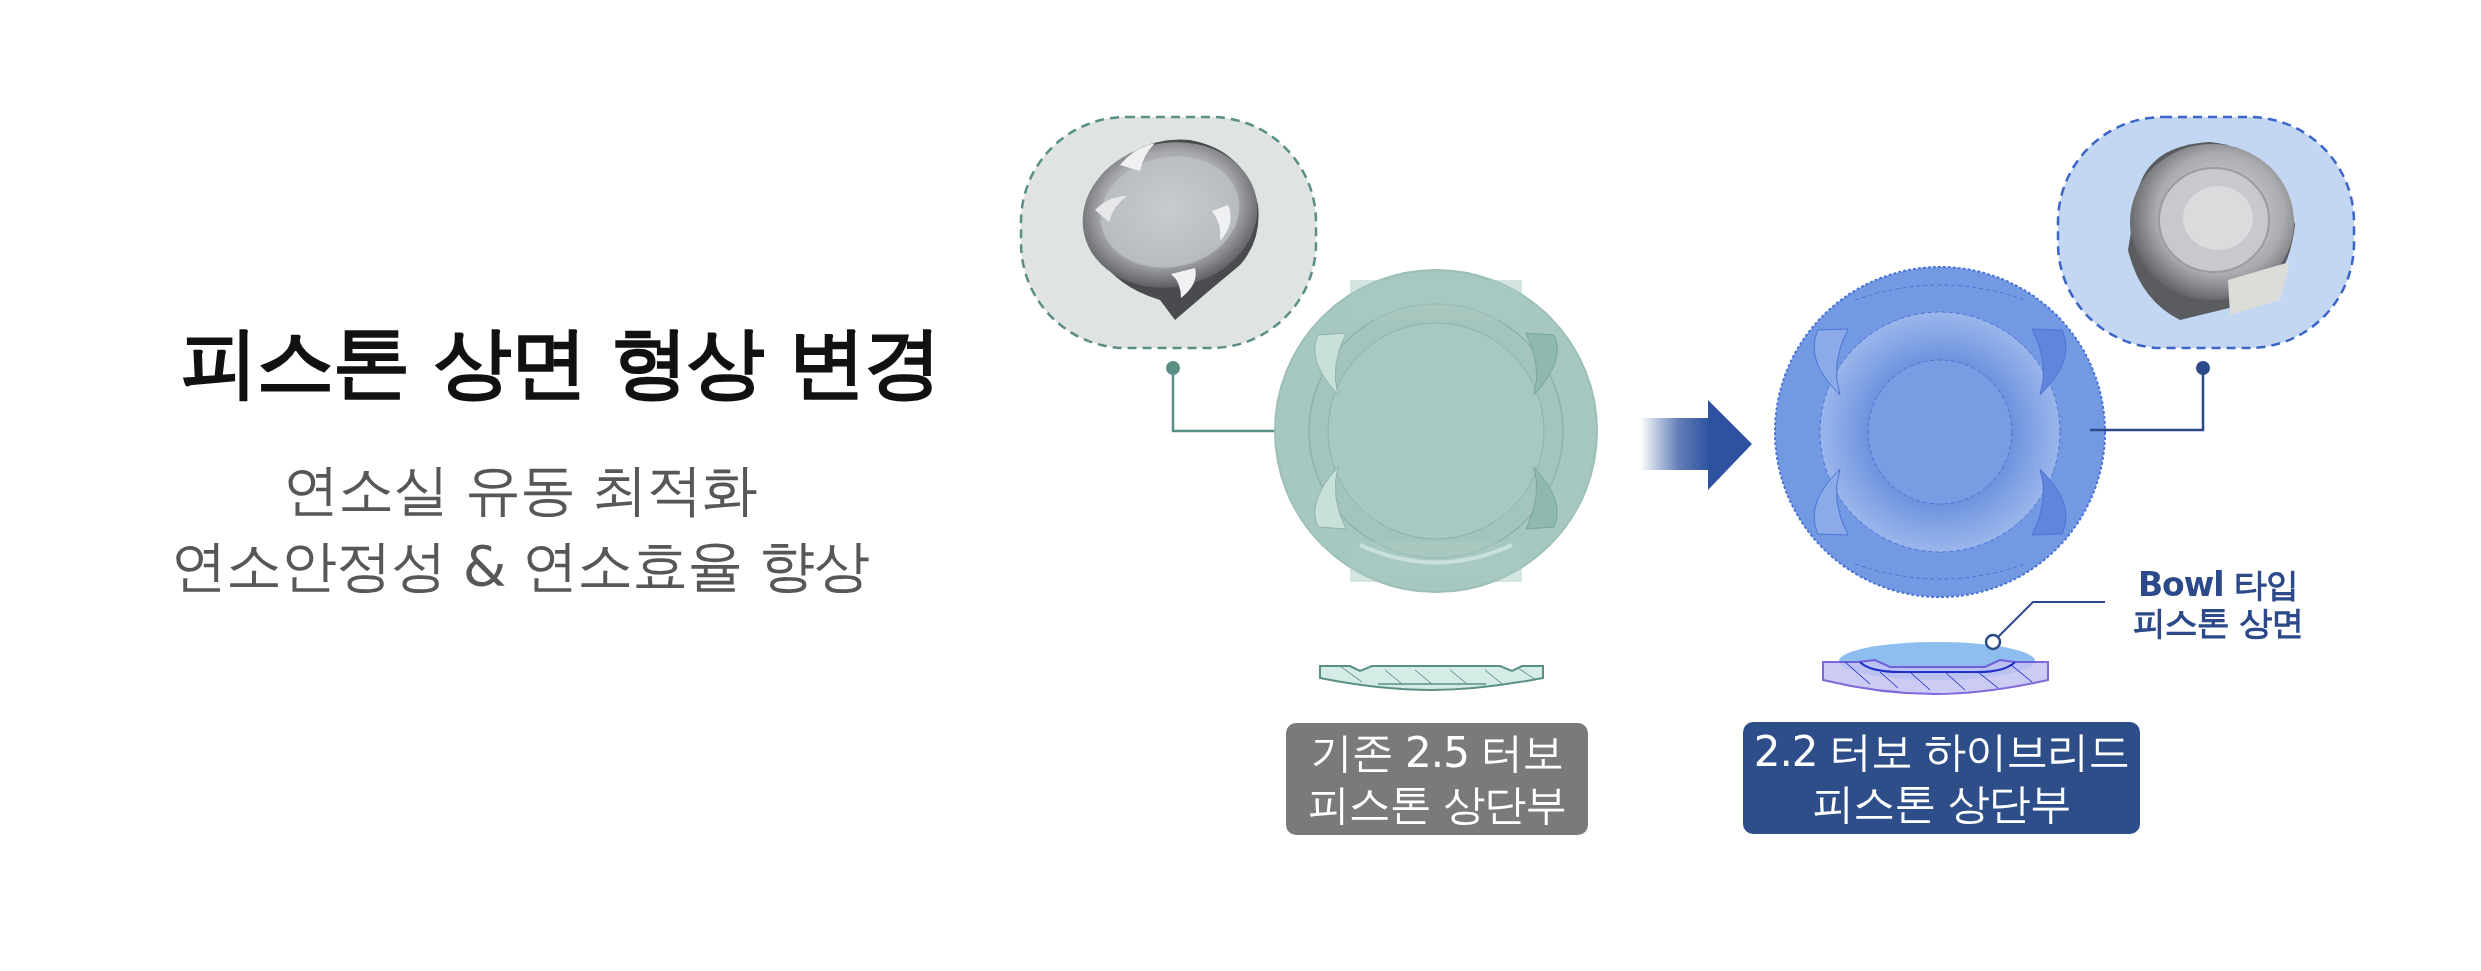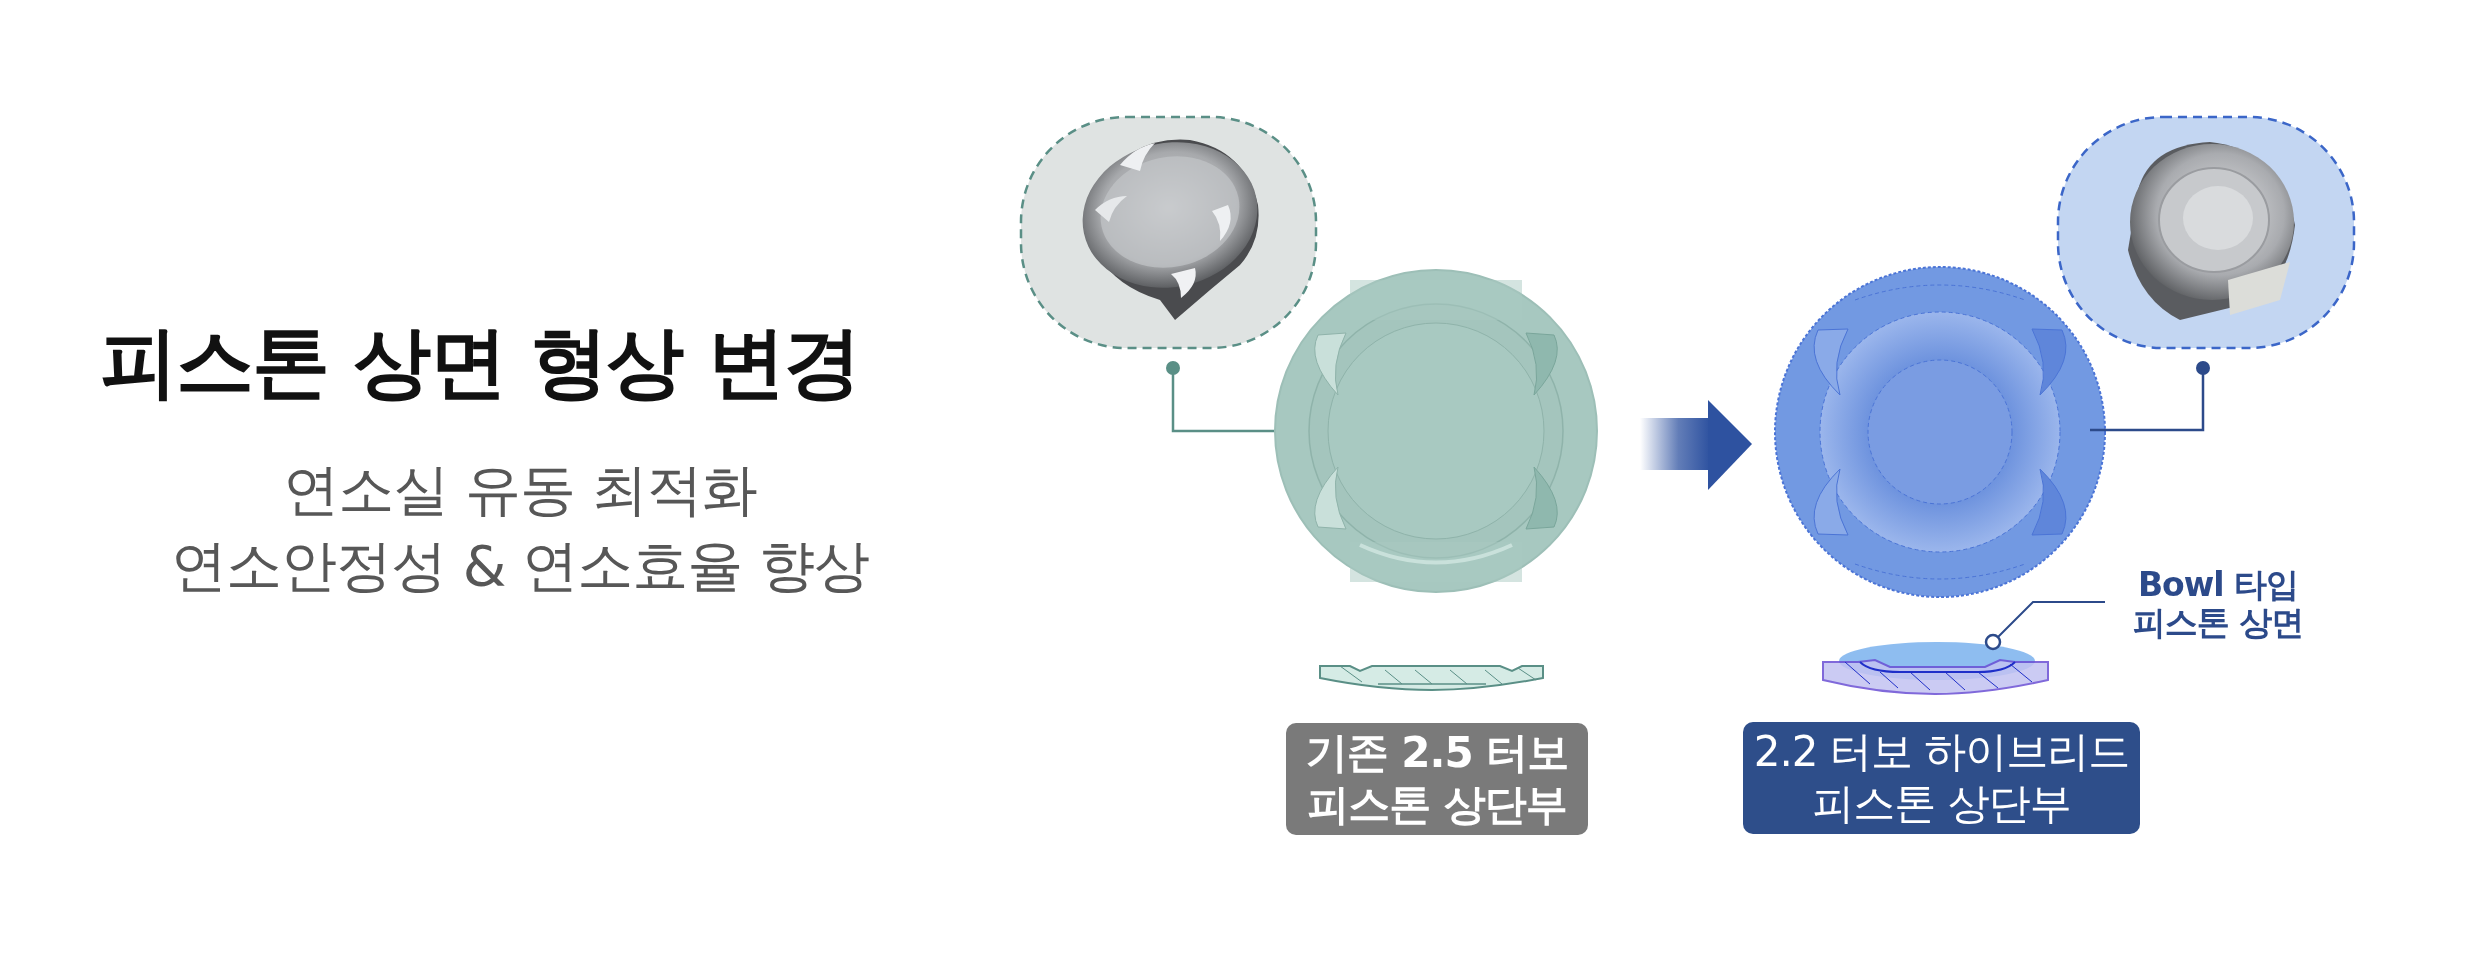--- a/index.html
+++ b/index.html
@@ -1,30 +1,30 @@
 <!DOCTYPE html>
 <html><head>
   <meta charset="utf-8">
   <style>
     html, body { margin: 0; padding: 0; background: #ffffff; }
     body { width: 2481px; height: 971px; position: relative; overflow: hidden;
            font-family: "DejaVu Sans", "Liberation Sans", sans-serif; }
     .abs { position: absolute; }
 
-    .title { left: 100px; width: 840px; top: 312px; text-align: left;
+    .title { left: 100px; width: 840px; top: 312px; text-align: right;
              font-size: 78px; font-weight: bold; color: #111111; letter-spacing: -2px;
              line-height: 100px; }
     .subtitle { left: 100px; width: 840px; top: 452px; text-align: center;
                 font-size: 56px; color: #575757; line-height: 76px; letter-spacing: -1px; }
     .subtitle div { white-space: nowrap; }
 
     .label-box { border-radius: 10px; color: #ffffff; text-align: center;
                  font-size: 42px; line-height: 52px; display: flex; flex-direction: column;
                  justify-content: center; letter-spacing: -1px; }
-    .label-old { left: 1286px; top: 723px; width: 302px; height: 112px; background: #7a7a7a; font-weight: bold; }
+    .label-old { left: 1286px; top: 723px; width: 302px; height: 112px; background: #7a7a7a; }
     .label-new { left: 1743px; top: 722px; width: 397px; height: 112px; background: #2e4e8a; }
 
     .bowl-note { left: 2118px; top: 566px; width: 200px; text-align: center; color: #2c4a8a;
                  font-size: 33px; font-weight: bold; line-height: 38px; letter-spacing: -1px; }
 
     svg.layer { position: absolute; left: 0; top: 0; }
   </style>
 </head>
 <body>
 

